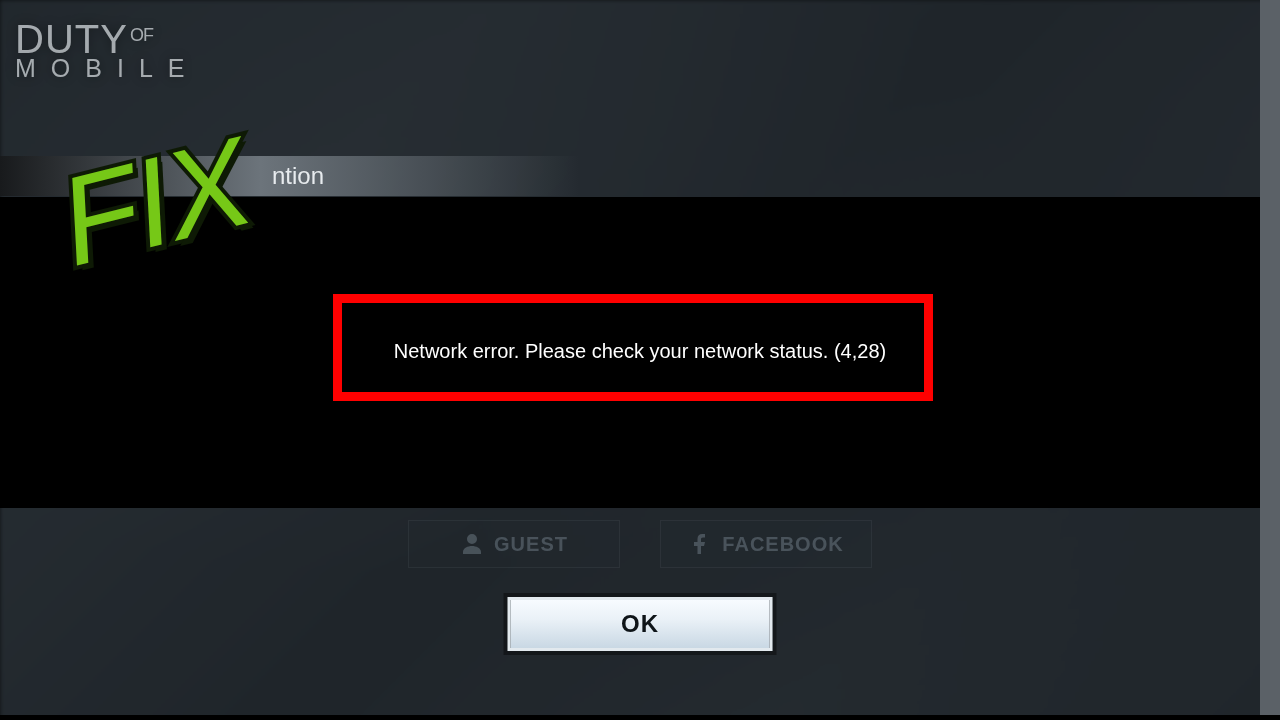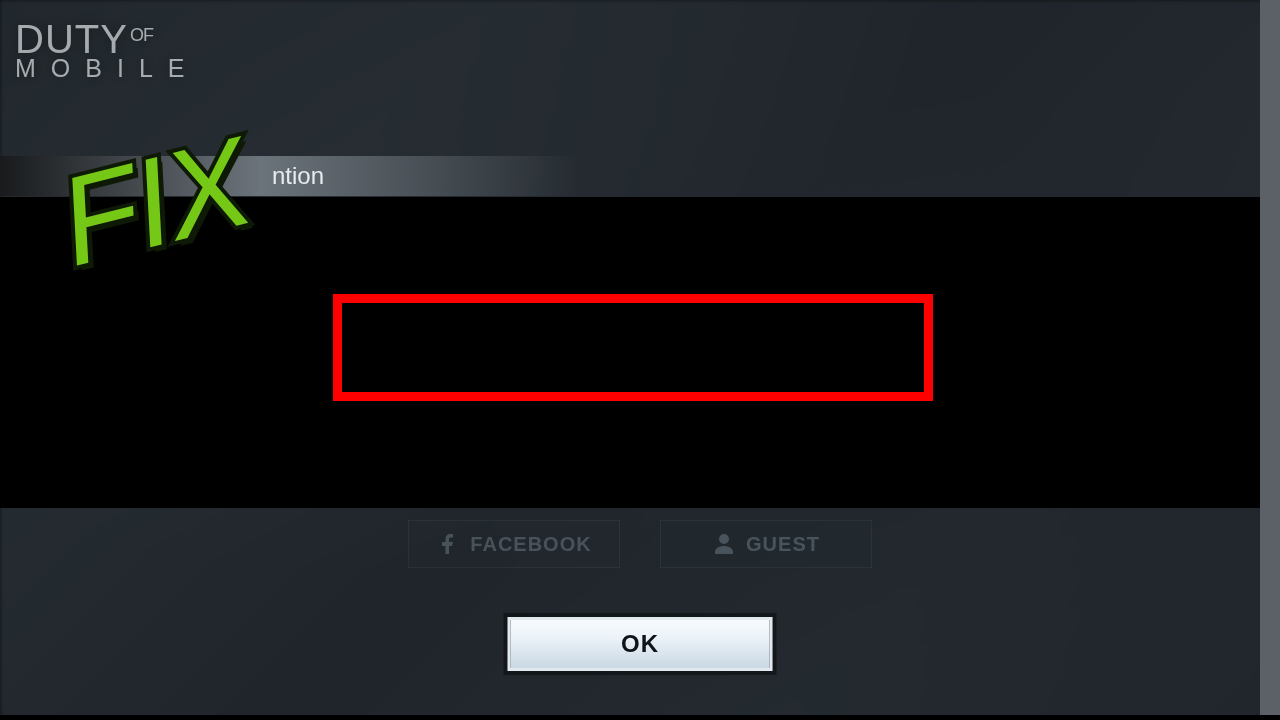--- a/index.html
+++ b/index.html
@@ -82,21 +82,20 @@
 
   
   .okbtn{
     position:absolute;left:50%;top:597px;transform:translateX(-50%);
     width:265px;height:54px;box-sizing:border-box;
     border:3px solid #e2e9ee;
     background:linear-gradient(180deg,#f7fbff 0%,#eaf1f7 40%,#c9d8e4 100%);
     color:#0e1418;font-size:24px;font-weight:bold;letter-spacing:1px;
     display:flex;align-items:center;justify-content:center;cursor:pointer;
     box-shadow:0 0 0 4px rgba(0,0,0,.4);
-    margin-top:20px;
   }
 
   
   .rstrip{position:absolute;right:0;top:0;width:20px;height:100%;background:#5b6167}
   .bstrip{position:absolute;left:0;bottom:0;right:0;height:5px;background:#000}
 </style>
 </head>
 <body>
 
 <div class="stage">
@@ -106,44 +105,45 @@
   <div class="logo">
     <div class="l1">
       <span>DUTY</span><small>OF</small>
     </div>
     <div class="lm">MOBILE</div>
   </div>
 
   <div class="login-btns">
     <div class="login-btn">
       <svg viewBox="0 0 24 24">
+          <path d="M12 12a5 5 0 1 0-5-5 5 5 0 0 0 5 5zm0 2c-4 0-9 2-9 6v2h18v-2c0-4-5-6-9-6z"></path>
+        </svg>
+      <span>GUEST</span>
+    </div>
+    <div class="login-btn">
+      <svg viewBox="0 0 24 24">
           <path d="M13 22v-8h3l1-4h-4V7.5C13 6.3 13.3 5.5 15 5.5h2V2.1C16.7 2 15.5 2 14.2 2 11.4 2 9.5 3.7 9.5 6.9V10H6v4h3.5v8H13z"></path>
         </svg>
       <span>FACEBOOK</span>
-    </div>
-    <div class="login-btn">
-      <svg viewBox="0 0 24 24">
-          <path d="M12 12a5 5 0 1 0-5-5 5 5 0 0 0 5 5zm0 2c-4 0-9 2-9 6v2h18v-2c0-4-5-6-9-6z"></path>
-        </svg>
-      <span>GUEST</span>
     </div>
   </div>
 
   <div class="wm">
     <svg viewBox="0 0 100 100">
       <path fill="#1e2226" d="M6 20 L26 20 L26 70 L50 46 L74 70 L74 20 L94 20 L94 92 L74 92 L50 68 L26 92 L6 92 Z"></path>
     </svg>
   </div>
 
   <div class="band"></div>
 
   <div class="title-bar">
     <span>ntion</span>
   </div>
 
+  <div class="msg">Network error. Please check your network status. (4,28)</div>
 
   <div class="redbox"></div>
 
   <div class="fix">FIX</div>
 
   <div class="okbtn">
     <span>OK</span>
   </div>
 
   <div class="rstrip"></div>

